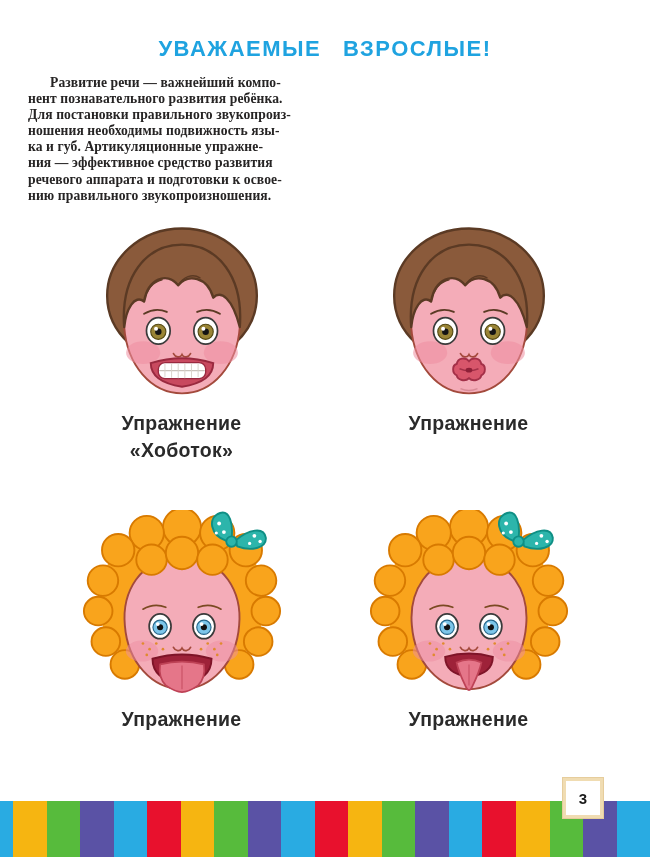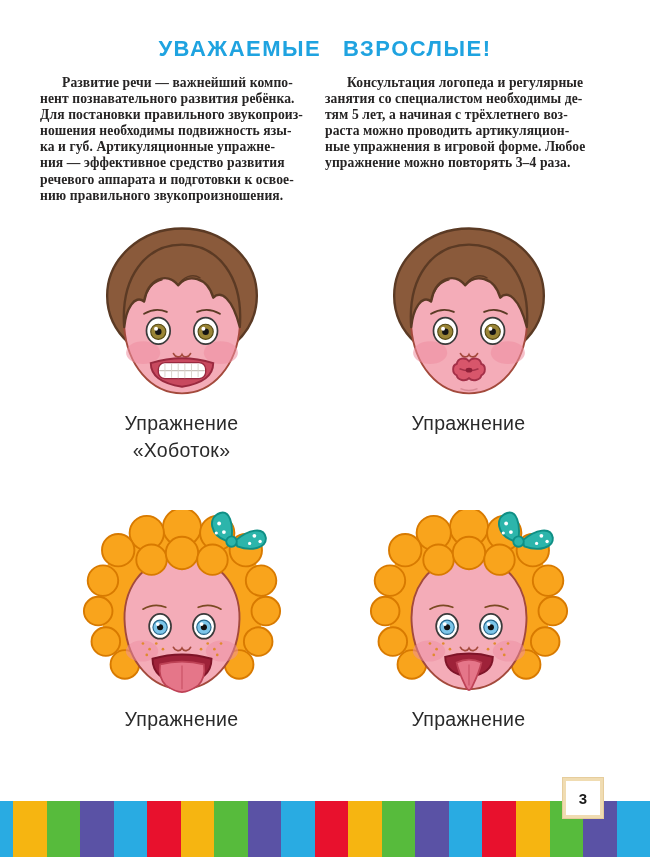--- a/index.html
+++ b/index.html
@@ -1,24 +1,24 @@
 <!DOCTYPE html>
 <html><head>
 <meta charset="utf-8">
 <style>
   html,body{margin:0;padding:0;background:#ffffff;}
   .page{position:relative;width:650px;height:857px;background:#ffffff;overflow:hidden;
         font-family:"Liberation Serif",serif;}
   .title{margin-top:36px;text-align:center;font-family:"Liberation Sans",sans-serif;
          font-weight:bold;font-size:22px;letter-spacing:1.5px;word-spacing:14px;color:#1FA3E0;}
-  .columns{display:flex;padding:0 40px;margin-top:13px;min-height:118px;}
+  .columns{display:flex;padding:0 28px;margin-top:13px;min-height:118px;}
   .col{flex:1;white-space:pre-line;text-indent:22px;font-weight:bold;font-size:13.6px;
        line-height:16.1px;color:#262424;letter-spacing:0.1px;}
   .grid{width:566px;margin:16px auto 0;display:grid;grid-template-columns:1fr 1fr;
-        column-gap:8px;justify-items:center;}
+        column-gap:8px;justify-items:center;font-weight:bold;}
   .cell{display:flex;flex-direction:column;align-items:center;}
   .cell.row2{margin-top:46px;}
   .caption{margin-top:10px;text-align:center;font-family:"Liberation Sans",sans-serif;
            font-size:19.5px;line-height:27px;color:#2A2A2A;letter-spacing:0.3px;}
   .figure{display:block;}
   .pagenum{position:absolute;right:47px;bottom:39px;width:34px;height:34px;background:#ffffff;
            border:3px solid #F0DCB2;outline:1px solid #E6CD9C;display:flex;align-items:center;
            justify-content:center;font-family:"Liberation Sans",sans-serif;font-weight:bold;
            font-size:15px;color:#1a1a1a;z-index:5;}
   .stripes{position:absolute;left:0;bottom:0;width:650px;height:56px;display:flex;}
@@ -131,26 +131,20 @@
 
   <div class="columns">
     <div class="col">Развитие речи — важнейший компо-
 нент познавательного развития ребёнка.
 Для постановки правильного звукопроиз-
 ношения необходимы подвижность язы-
 ка и губ. Артикуляционные упражне-
 ния — эффективное средство развития
 речевого аппарата и подготовки к освое-
 нию правильного звукопроизношения.</div>
-    <div class="col">Консультация логопеда и регулярные
-занятия со специалистом необходимы де-
-тям 5 лет, а начиная с трёхлетнего воз-
-раста можно проводить артикуляцион-
-ные упражнения в игровой форме. Любое
-упражнение можно повторять 3–4 раза.</div>
   </div>
 
   <div class="grid">
 
     <div class="cell">
       <svg class="figure" width="190" height="180" viewBox="0 0 200 190">
         <use href="#boy-base"></use>
         <g>
           <path d="M67,151 Q100,141 133,151 Q133,171 100,176 Q67,171 67,151 Z" fill="#C8495F" stroke="#99293F" stroke-width="2"></path>
           <rect x="75" y="150.5" width="50" height="17" rx="7" fill="#ffffff" stroke="#99293F" stroke-width="1.4"></rect>

